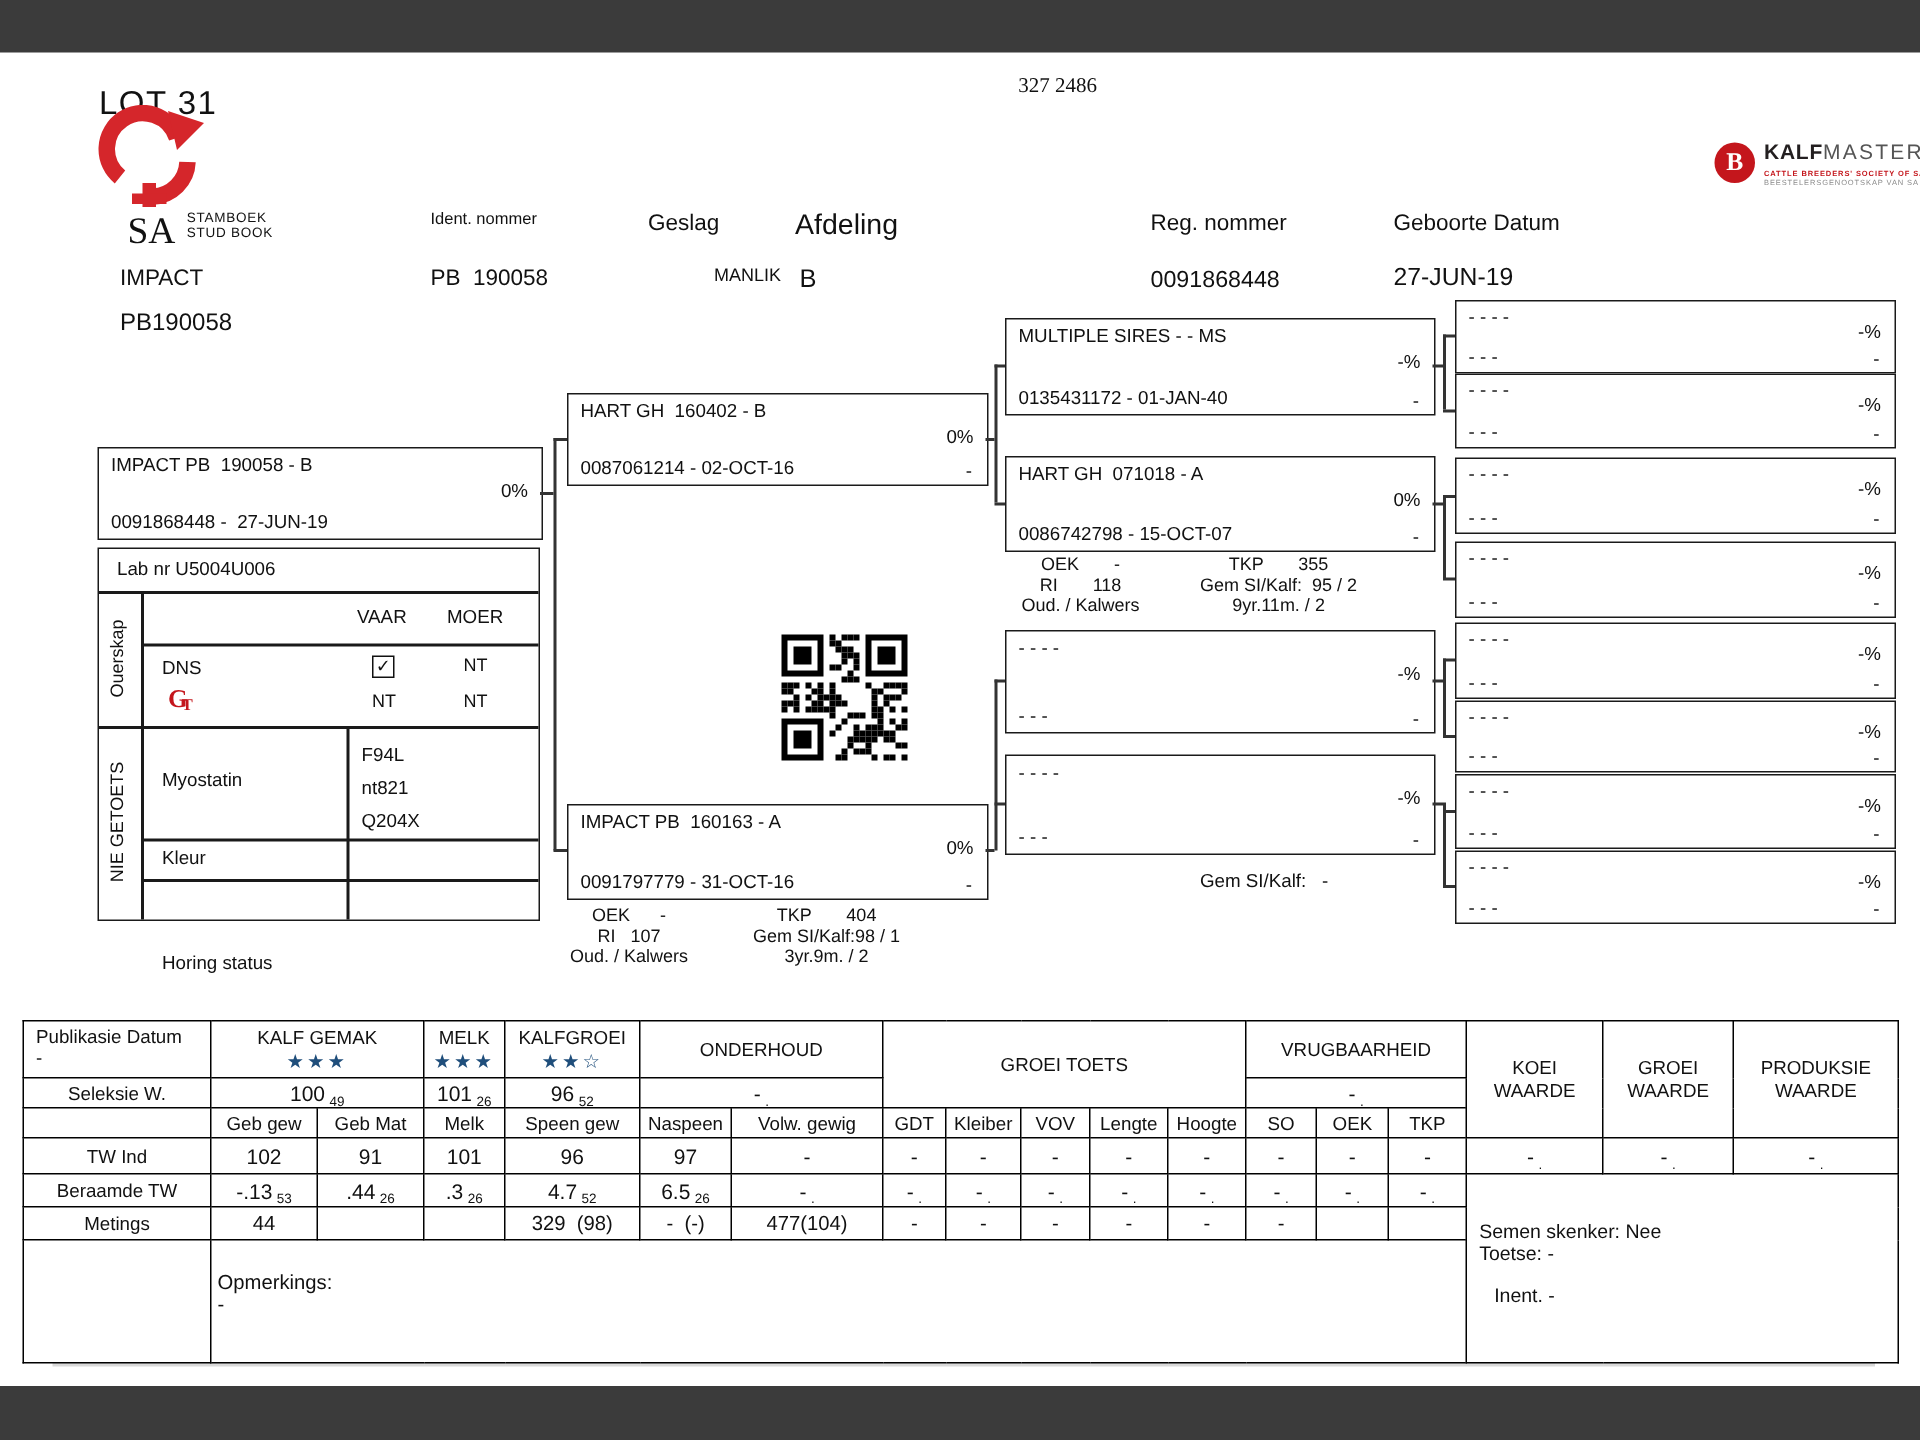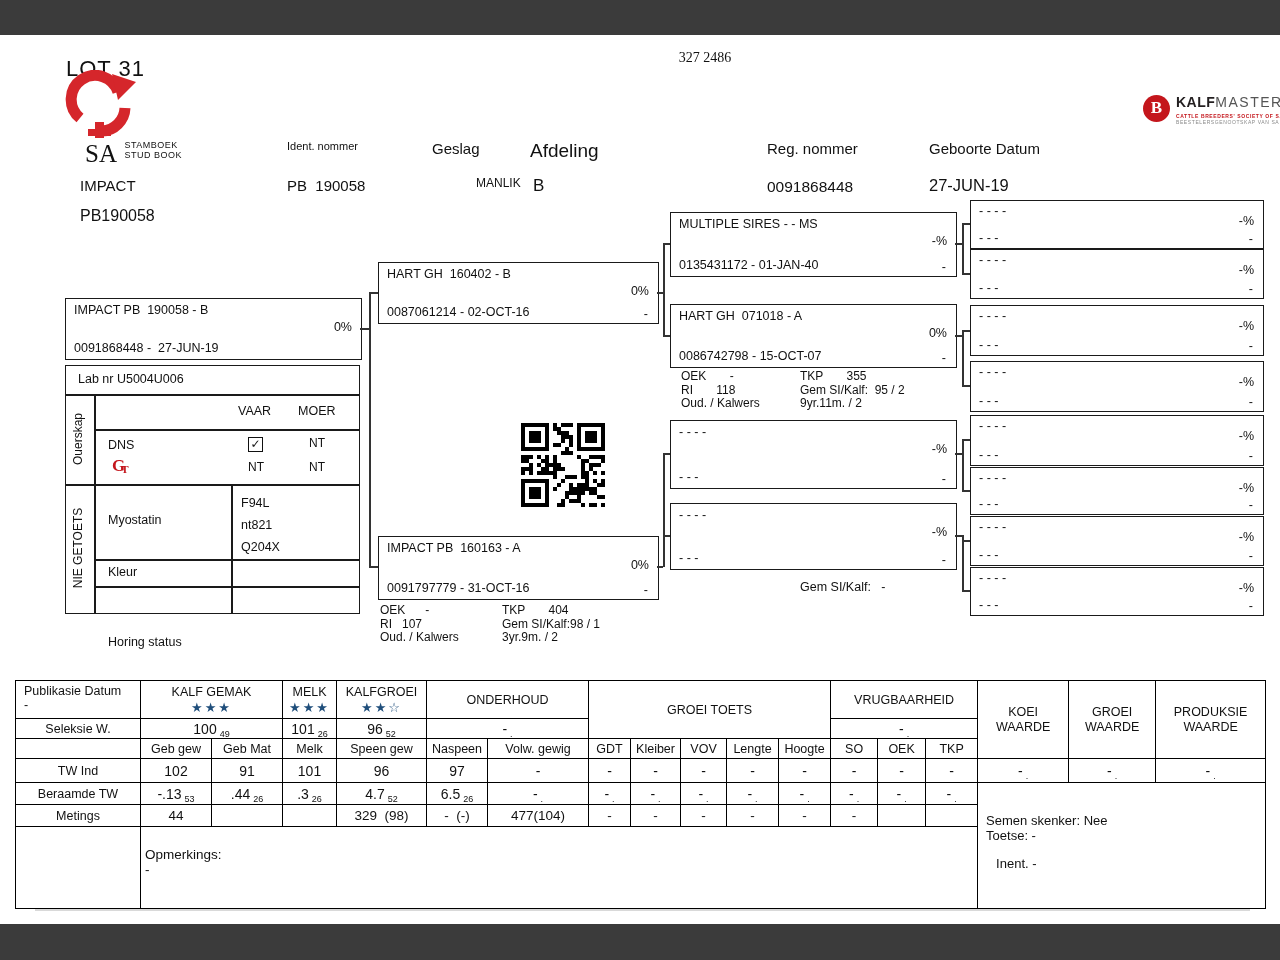--- a/index.html
+++ b/index.html
@@ -12,21 +12,21 @@
   
   .pbox{position:absolute;border:1.5px solid #1a1a1a;background:#fff;font-size:12.5px;}
   .pbox .l1{position:absolute;top:4px;left:8px;white-space:pre;}
   .pbox .l2{position:absolute;bottom:4px;left:8px;white-space:pre;}
   .pbox .pct{position:absolute;right:9px;top:21px;}
   .pbox .dash{position:absolute;right:10px;bottom:2px;}
   .pbox.small .pct{top:13px;}
   .pbox.small .l1{top:3px;}
   .pbox.small .l2{bottom:3px;}
   .cl{position:absolute;background:#333;}
-  .stats{font-size:12px;line-height:13.5px;white-space:pre;}
+  .stats{font-size:12px;line-height:13.5px;white-space:pre;text-align:center;}
   
   #gen{position:absolute;left:65px;top:365px;width:293px;height:247px;border:1.5px solid #1a1a1a;font-size:12.5px;}
   #gen .hline{position:absolute;left:0;height:1.5px;background:#1a1a1a;}
   #gen .vline{position:absolute;top:0;width:1.5px;background:#1a1a1a;}
   .vert{position:absolute;transform:rotate(-90deg);transform-origin:center;white-space:nowrap;font-size:12px;}
   .chk{position:absolute;width:13px;height:13px;border:1.5px solid #111;font-size:12px;line-height:13px;text-align:center;}
   
   #bt{position:absolute;left:15px;top:680px;border-collapse:collapse;table-layout:fixed;width:1250px;font-size:12.5px;}
   #bt td{border:1px solid #000;text-align:center;padding:0;vertical-align:middle;overflow:hidden;}
   #bt .lft{text-align:left;padding-left:8px;}

